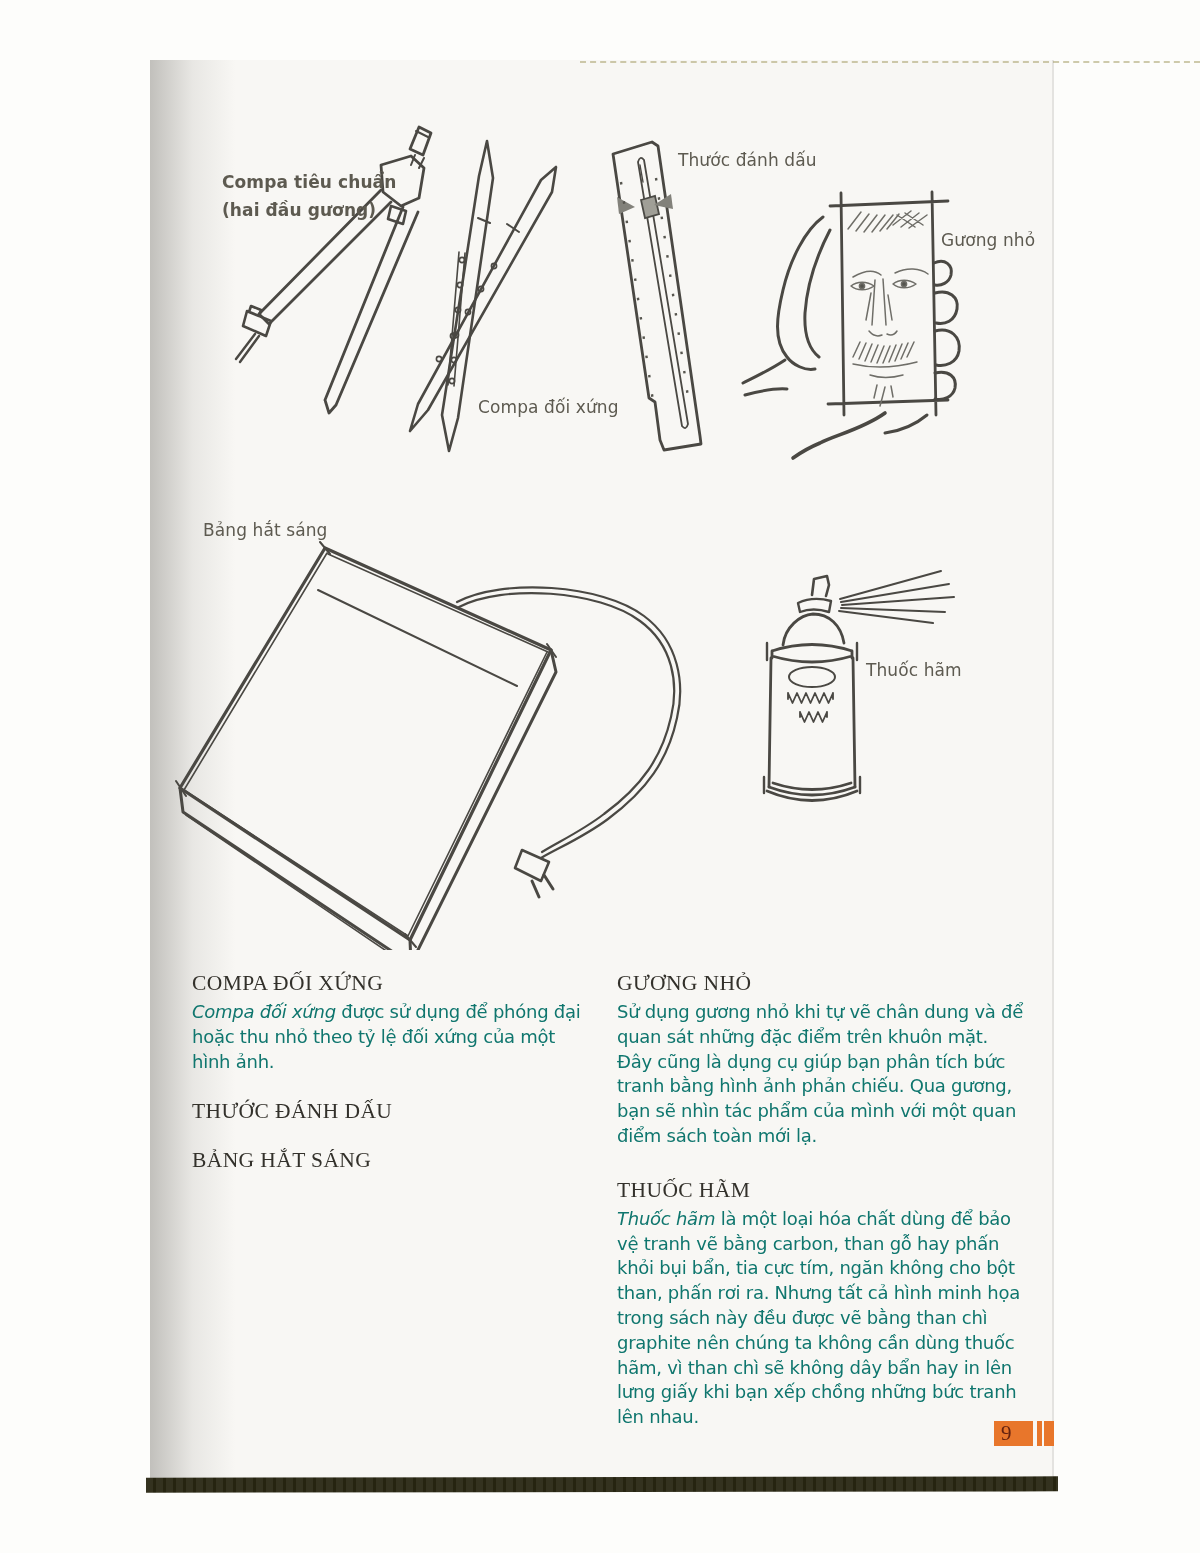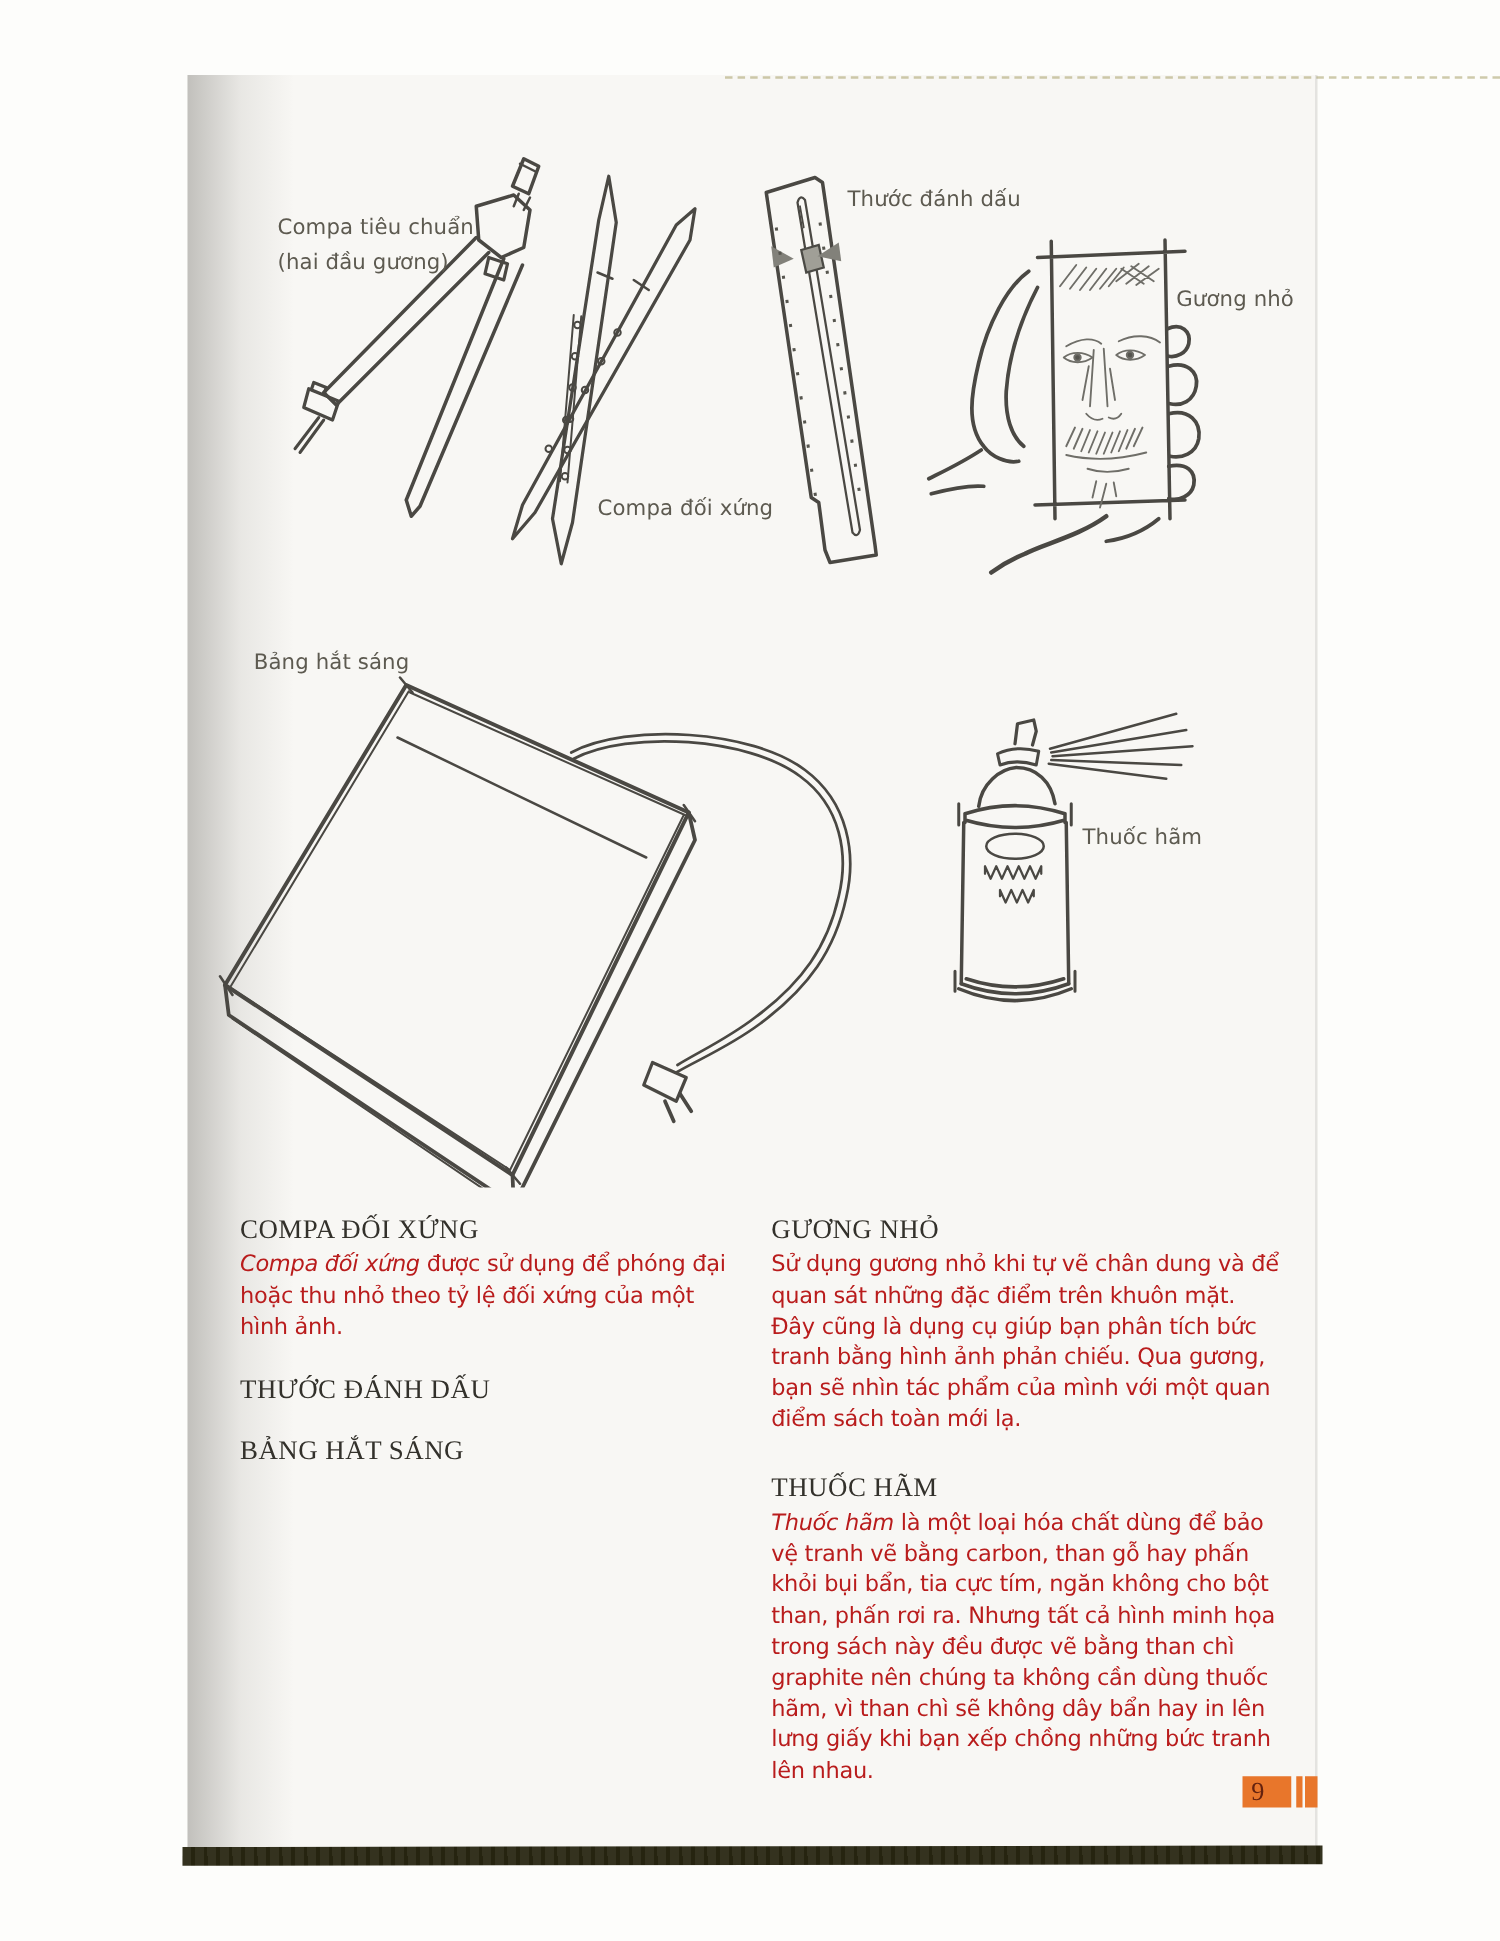--- a/index.html
+++ b/index.html
@@ -14,21 +14,21 @@
   .fig{position:absolute;}
   .fig svg{display:block;}
   .fig-label{position:absolute;font-size:17px;line-height:28px;color:#5d5a50;letter-spacing:.1px;white-space:nowrap;}
 
   .col{position:absolute;top:972px;}
   .col-left{left:192px;width:400px;}
   .col-right{left:617px;width:410px;}
   .sec{margin:0 0 26px 0;}
   .sec h3{margin:0 0 5px 0;font-family:"Liberation Serif","DejaVu Serif",serif;font-weight:400;
           font-size:21.5px;line-height:23px;color:#33312b;letter-spacing:.4px;white-space:nowrap;}
-  .sec p{margin:0;font-size:18px;line-height:24.8px;color:#b91c1c;letter-spacing:-.25px;}
+  .sec p{margin:0;font-size:18px;line-height:24.8px;color:#0f766e;letter-spacing:-.25px;}
   .sec .lead{font-style:italic;}
 
   .footer-band{position:absolute;left:146px;top:1477px;width:912px;height:15px;
     background:repeating-linear-gradient(90deg,#34321f 0 7px,#262410 7px 10px);transform:rotate(-.08deg);}
   .pageno-box{position:absolute;left:994px;top:1421px;width:39px;height:25px;background:#e8762b;
     font-family:"Liberation Serif","DejaVu Serif",serif;font-size:21px;color:#64220f;
     text-align:left;padding-left:7px;box-sizing:border-box;line-height:25px;}
   .bar-thin{position:absolute;left:1037px;top:1421px;width:5px;height:25px;background:#e8762b;}
   .bar-wide{position:absolute;left:1044px;top:1421px;width:10px;height:25px;background:#e8762b;}
 
@@ -48,21 +48,21 @@
       <path class="stroke" stroke-width="2.8" d="M185,31 L194,9 L206,15 L198,37 Z"></path>
       <path class="stroke" stroke-width="2" d="M191,13 L203,19 M190,37 L186,47 M199,40 L194,50"></path>
       <path class="stroke" stroke-width="2.8" d="M156,47 L186,38 L199,50 L194,80 L176,88 L158,74 Z"></path>
       <path class="stroke" stroke-width="2.6" d="M166,88 L181,93 L178,106 L163,101 Z"></path>
       <path class="stroke" stroke-width="2.8" d="M156,72 L34,196 M166,84 L44,206 M34,196 L44,206"></path>
       <path class="stroke" stroke-width="2.6" d="M22,193 L46,203 L41,218 L18,208 Z M26,188 L36,192 L34,198 L24,194 Z"></path>
       <path class="stroke" stroke-width="2.4" d="M30,216 L11,241 M34,218 L15,244"></path>
       <path class="stroke" stroke-width="2.8" d="M178,89 L100,282 M193,94 L111,287 M100,282 L104,295 L111,287"></path>
     </svg>
   </div>
-  <div class="fig-label" style="left:222px;top:168px;">
+  <div class="fig-label" style="left:222px;top:168px;font-weight:bold;">
     <div>Compa tiêu chuẩn</div>
     <div>(hai đầu gương)</div>
   </div>
 
   <div class="fig" style="left:395px;top:138px;">
     <svg width="180" height="322" viewBox="0 0 180 322">
       <path class="stroke" stroke-width="2.6" d="M92,3 L98,40 L63,280 L54,313 L47,277 L84,38 Z"></path>
       <path class="stroke" stroke-width="2.6" d="M161,29 L157,54 L33,272 L15,293 L23,266 L146,42 Z"></path>
       <path class="stroke" stroke-width="1.6" d="M70,115 L59,248 M64,114 L53,247"></path>
       <g class="stroke" stroke-width="1.6">

